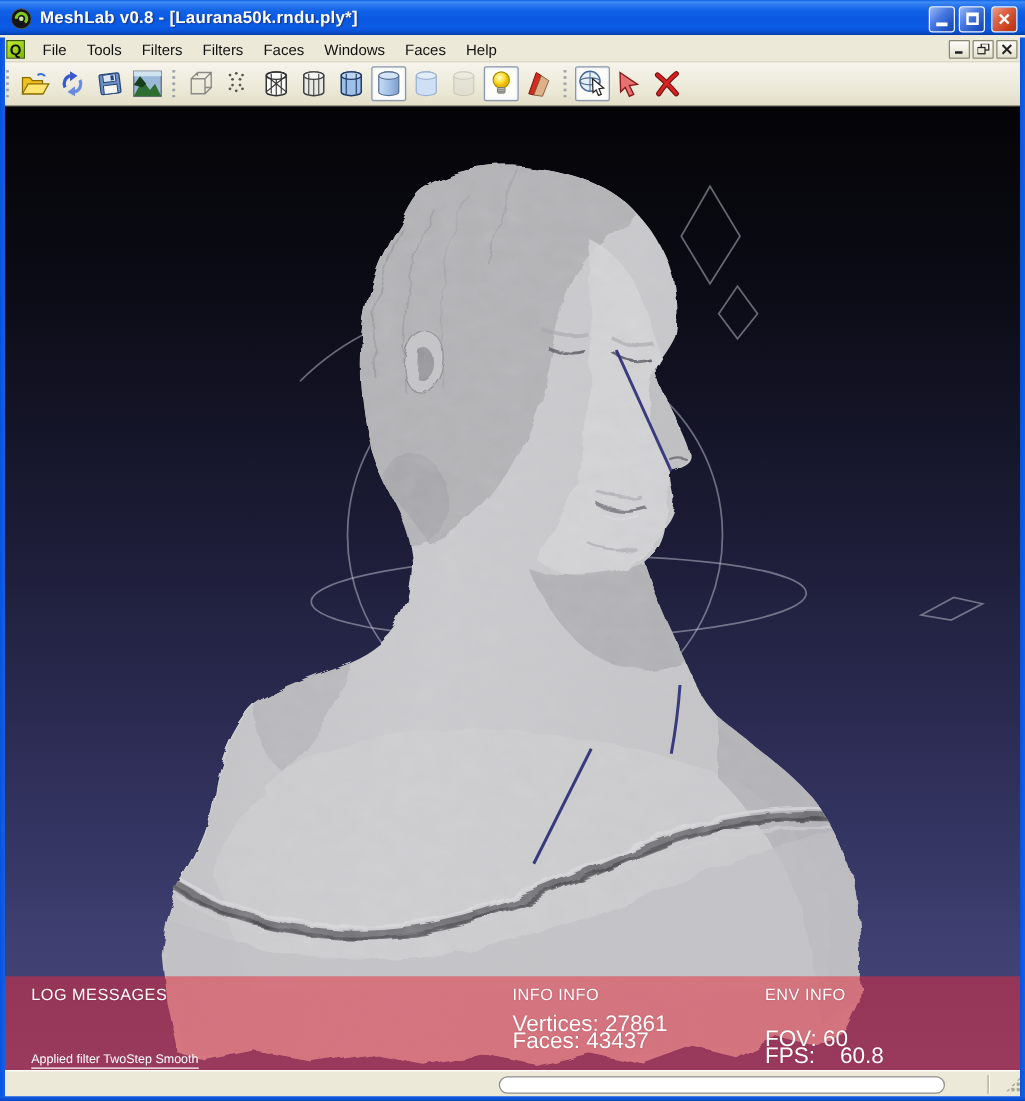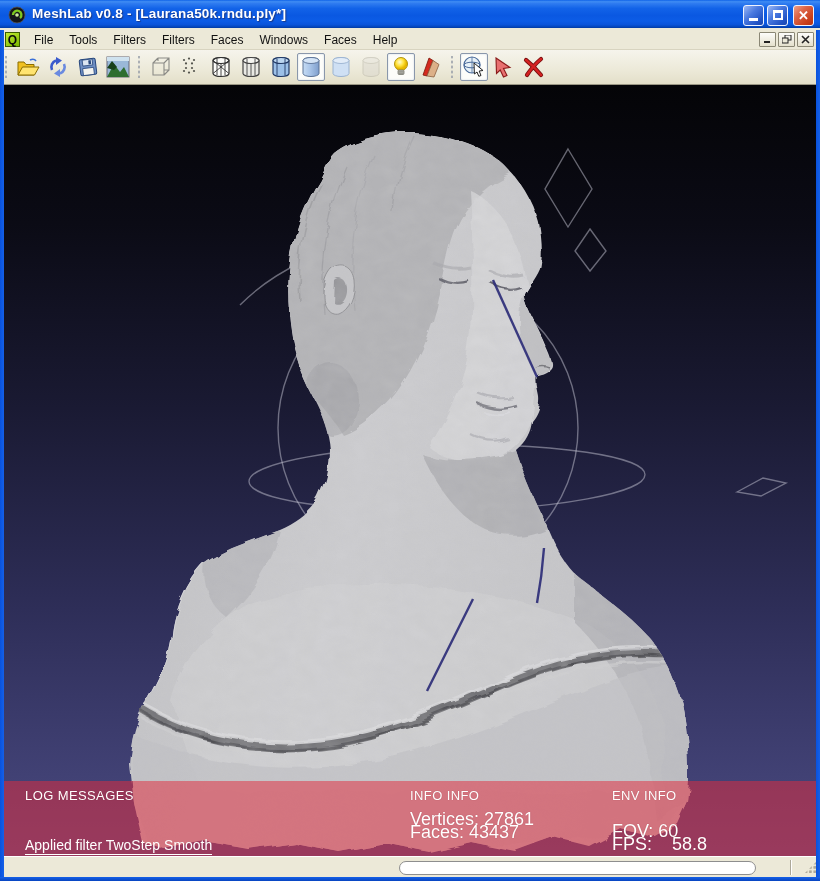--- a/index.html
+++ b/index.html
@@ -38,21 +38,21 @@
   .tbtn.pressed{background:#fdfdfa;border:1px solid #8a97ab;box-shadow:inset 0 0 2px #cfd8e4;}
   .tbtn.disabled svg{opacity:.45;filter:grayscale(60%);}
   
   .viewport{position:absolute;left:4px;top:85px;width:812px;height:771px;
     background:linear-gradient(180deg,#040407 0%,#0b0b15 18%,#1a1a33 42%,#2e2e58 68%,#3e3e70 86%,#4a4a80 100%);overflow:hidden;}
   .scene{position:absolute;left:0;top:0;}
   .overlay{position:absolute;left:0;top:696px;width:812px;height:75px;
     background:rgba(226,44,62,0.52);color:#fff;text-decoration:underline;}
   .ov-h{position:absolute;font-size:13px;letter-spacing:.4px;white-space:pre;text-shadow:0 0 1px rgba(120,0,20,.4);}
   .ov-t{position:absolute;font-size:18px;white-space:pre;text-shadow:0 0 1px rgba(120,0,20,.4);}
-  .log-msg{position:absolute;left:21px;bottom:1px;font-size:14px;color:#fff;border-bottom:1px solid #fff;
+  .log-msg{position:absolute;left:21px;bottom:1px;font-size:10px;color:#fff;border-bottom:1px solid #fff;
     padding-bottom:1px;white-space:pre;}
   
   .statusbar{position:absolute;left:0;top:856px;width:820px;height:21px;background:#ece9d8;border-top:1px solid #fff;}
   .progress{position:absolute;left:399px;top:4px;width:357px;height:14px;background:#fff;
     border:1px solid #8e8e8e;border-radius:7px;}
   .status-sep{position:absolute;left:790px;top:3px;width:2px;height:15px;
     border-left:1px solid #aca899;border-right:1px solid #fff;}
   .size-grip{position:absolute;right:3px;bottom:3px;width:13px;height:13px;
     background-image:radial-gradient(circle at 2px 2px,#aca899 1.4px,rgba(0,0,0,0) 1.6px);
     background-size:4.3px 4.3px;clip-path:polygon(100% 0,100% 100%,0 100%);}
@@ -351,21 +351,21 @@
       </g>
     </svg>
 
     <div class="overlay">
       <span class="ov-h" style="left:21px;top:7px">LOG MESSAGES</span>
       <span class="ov-h" style="left:406px;top:7px">INFO INFO</span>
       <span class="ov-h" style="left:608px;top:7px">ENV INFO</span>
       <span class="ov-t" style="left:406px;top:28px">Vertices: 27861</span>
       <span class="ov-t" style="left:406px;top:41px">Faces: 43437</span>
       <span class="ov-t" style="left:608px;top:40px">FOV: 60</span>
-      <span class="ov-t" style="left:608px;top:53px">FPS:    58.8</span>
+      <span class="ov-t" style="left:608px;top:53px">FPS:    60.8</span>
       <span class="log-msg">Applied filter TwoStep Smooth</span>
     </div>
   </div>
 
   <div class="statusbar">
     <span class="progress"></span>
     <span class="status-sep"></span>
     <span class="size-grip"></span>
   </div>
 

